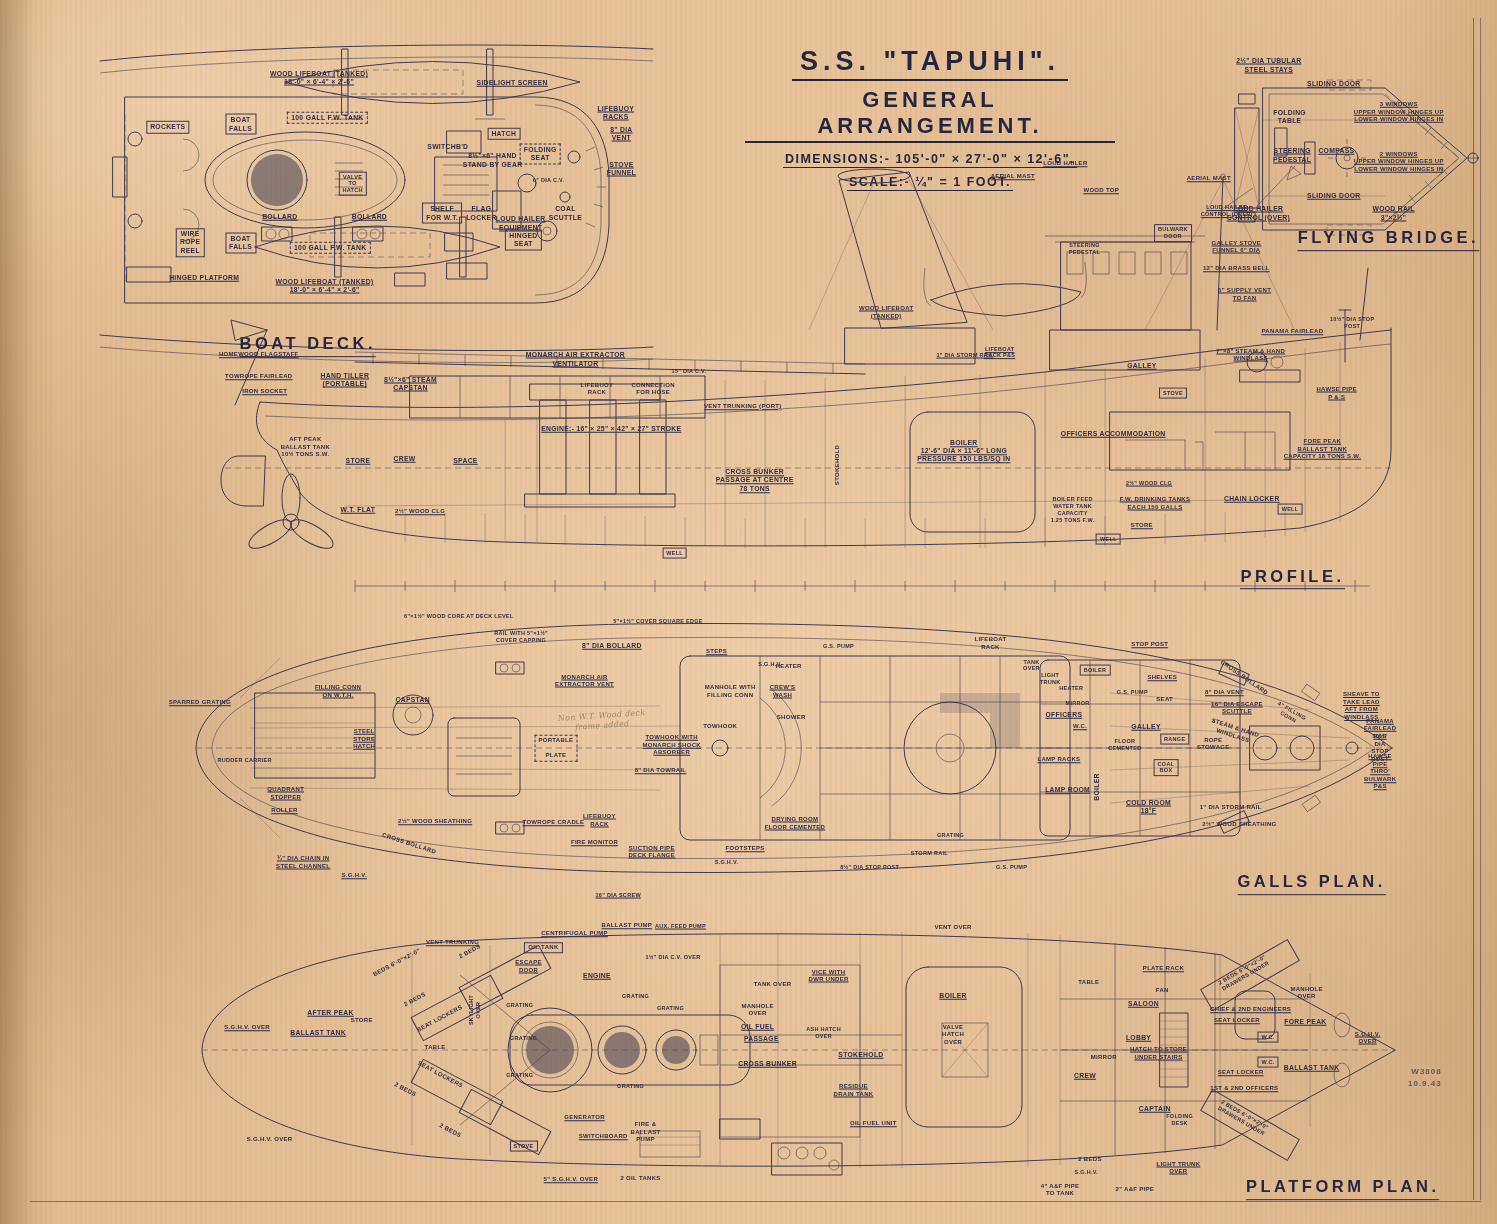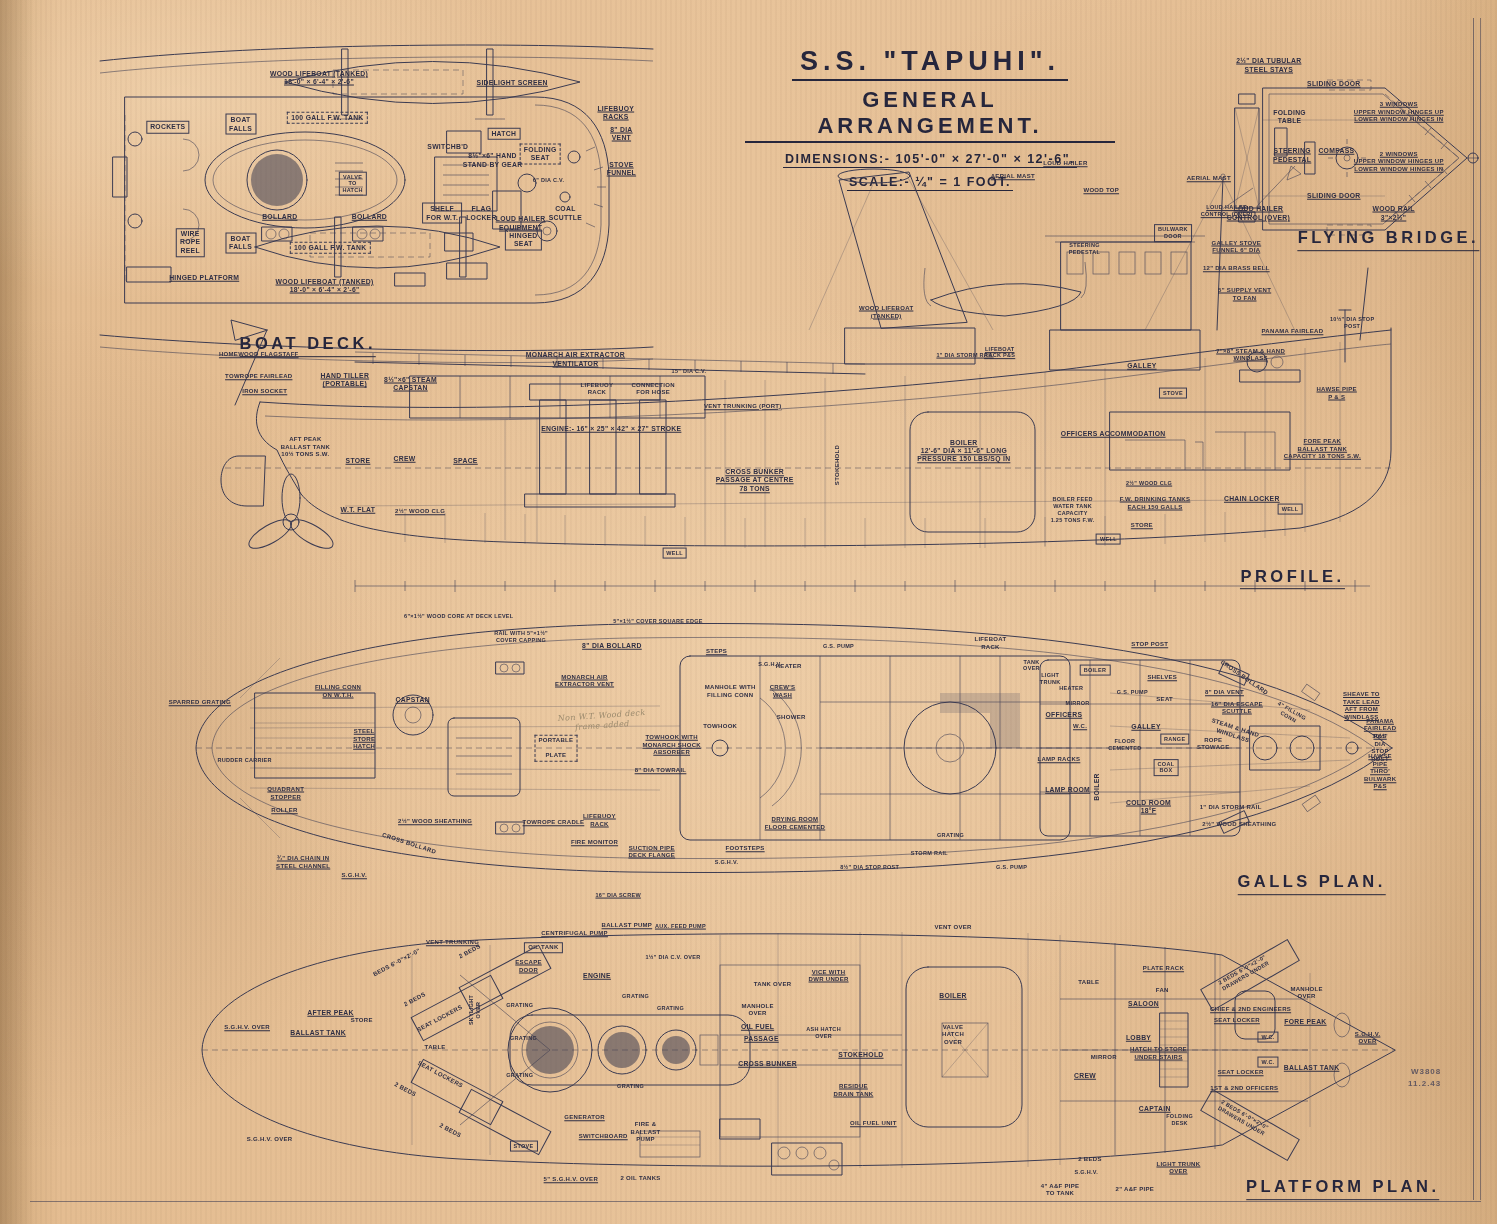--- a/index.html
+++ b/index.html
@@ -636,15 +636,15 @@
 OVER</span>
       <span class="ann" style="left: 74.7%; top: 85.5%; font-size: 6px;">2 BEDS</span>
       <span class="ann" style="left: 74.4%; top: 89.5%; font-size: 5.5px;">S.G.H.V.</span>
       <span class="ann" style="left: 72.3%; top: 95%; font-size: 6px;">4" A&amp;F PIPE
 TO TANK</span>
       <span class="ann" style="left: 78.3%; top: 95%; font-size: 6px;">2" A&amp;F PIPE</span>
     </div>
 
   <div class="refnote">
     <div>W3808</div>
-    <div>11.2.43</div>
+    <div>10.9.43</div>
   </div>
 </div>
 
 </body></html>

